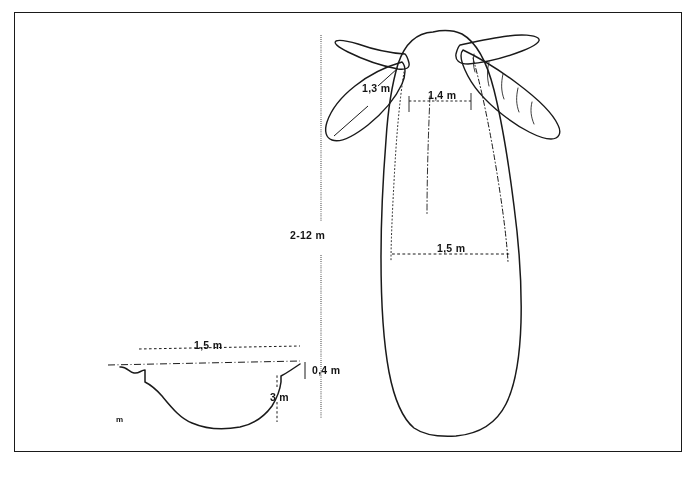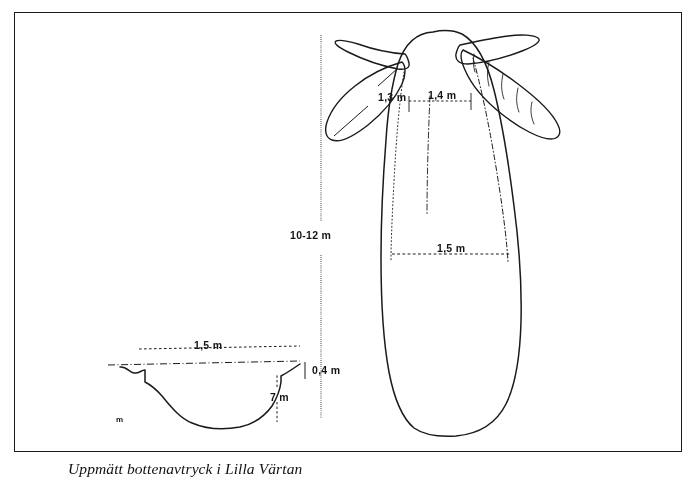--- a/index.html
+++ b/index.html
@@ -53,21 +53,21 @@
     font-family: "Liberation Sans", sans-serif;
     font-weight: bold;
     font-size: 10.5px;
     letter-spacing: 0.3px;
     color: #141414;
     white-space: nowrap;
     line-height: 1;
   }
 
   .lbl-depth      { left: 290px; top: 230px; }
-  .lbl-flipper    { left: 362px; top: 92px; margin-left: 16px;  }
+  .lbl-flipper    { left: 362px; top: 83px;  }
   .lbl-neck       { left: 428px; top: 90px;  }
   .lbl-body-width { left: 437px; top: 243px; }
   .lbl-trench     { left: 194px; top: 340px; }
   .lbl-lip        { left: 312px; top: 365px; }
   .lbl-trenchdep  { left: 270px; top: 392px; }
 
   .corner-mark {
     position: absolute;
     left: 116px;
     top: 416px;
@@ -238,31 +238,30 @@
     <g>
       <line x1="305" y1="362" x2="305" y2="379" stroke="#1a1a1a" stroke-width="1" marker-start="arrowStartSm" marker-end="arrowEndSm"></line>
     </g>
 
     <g>
       <line x1="277" y1="387" x2="277" y2="374" stroke="#1a1a1a" stroke-width="1" stroke-dasharray="2.4 2.2" marker-end="arrowEndSm"></line>
       <line x1="277" y1="402" x2="277" y2="422" stroke="#1a1a1a" stroke-width="1" stroke-dasharray="2.4 2.2" marker-end="arrowEndSm"></line>
     </g>
   </svg>
 
-  <div class="dim-label lbl-depth">10-12 m</div>
+  <div class="dim-label lbl-depth">2-12 m</div>
 
   <div class="dim-label lbl-flipper">1,3 m</div>
 
   <div class="dim-label lbl-neck">1,4 m</div>
 
   <div class="dim-label lbl-body-width">1,5 m</div>
 
   <div class="dim-label lbl-trench">1,5 m</div>
 
   <div class="dim-label lbl-lip">0,4 m</div>
 
-  <div class="dim-label lbl-trenchdep">7 m</div>
+  <div class="dim-label lbl-trenchdep">3 m</div>
 
   <div class="corner-mark">m</div>
 
-  <div class="caption">Uppmätt bottenavtryck i Lilla Värtan</div>
 
 </div>
 
 </body></html>

